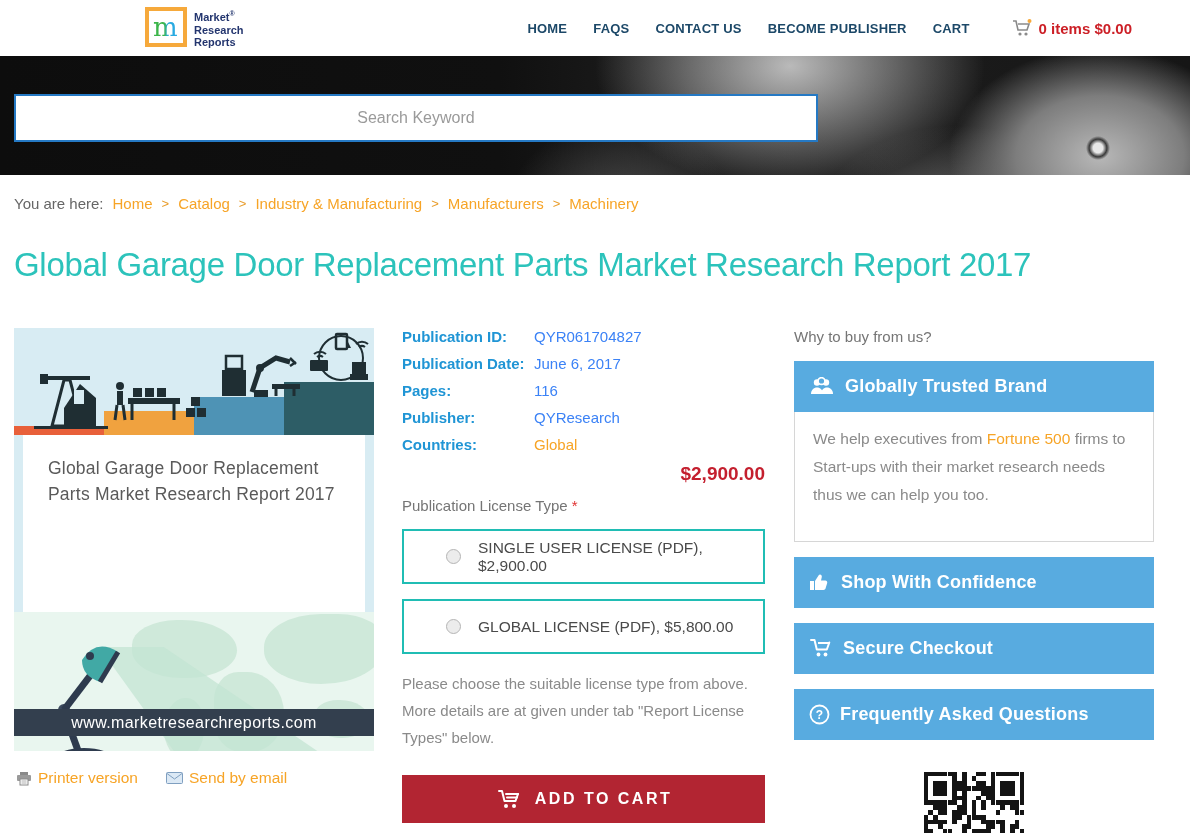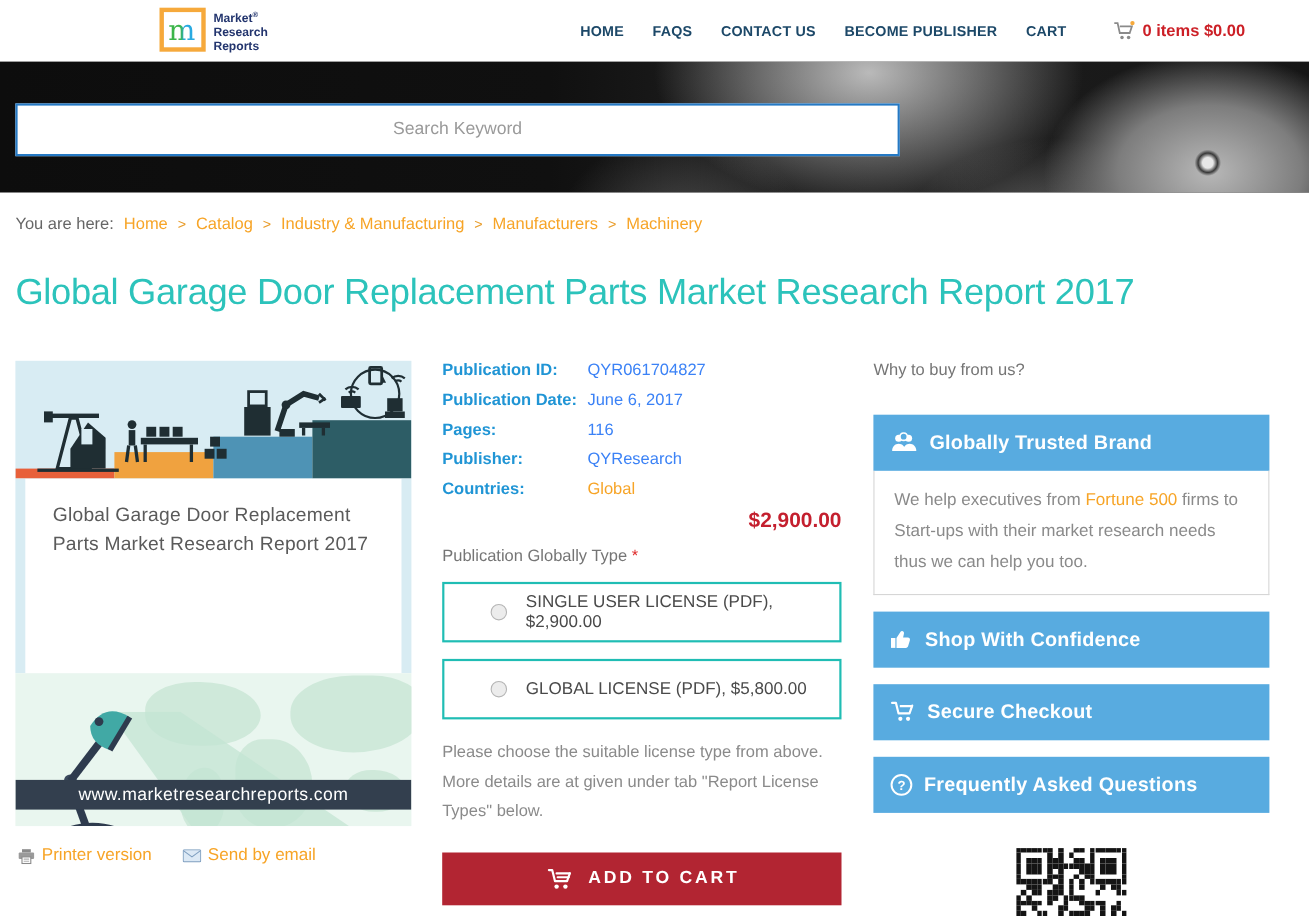--- a/index.html
+++ b/index.html
@@ -99,23 +99,23 @@
               color:#fff; font-weight:bold; font-size:16px; letter-spacing:2.5px;
               display:flex; align-items:center; justify-content:center; gap:12px;
               cursor:pointer; font-family:"Liberation Sans",sans-serif; }
 
   
   .right-col { width:360px; margin-left:29px; }
   .why-heading { font-size:15px; color:#757575; }
   .blue-box { margin-top:15px; height:51px; background:#58abe0; color:#fff;
               display:flex; align-items:center; padding-left:15px; gap:10px;
               cursor:pointer; }
-  .blue-box.first { margin-top:32px; }
+  .blue-box.first { margin-top:16px; }
   .blue-box .bb-title { font-size:18px; font-weight:bold; letter-spacing:.2px; }
-  .trusted-body { border:1px solid #d6d6d6; border-top:none; padding:13px 18px 15px 18px;
+  .trusted-body { border:1px solid #d6d6d6; border-top:none; padding:13px 18px 32px 18px;
                   font-size:15.5px; color:#8a8a8a; line-height:1.8; }
   .hl-orange { color:#f7a426; }
   .qr { position:relative; width:101px; height:101px; margin:32px auto 0 auto;
         background:#fff; }
   .qr i { position:absolute; width:4.8px; height:4.8px; background:#141414; }
 
   .icon { display:inline-flex; flex:none; }
 </style>
 </head>
 <body>
@@ -298,21 +298,21 @@
       <span class="detail-label">Publisher:</span>
       <span class="detail-value">QYResearch</span>
     </div>
     <div class="detail-row">
       <span class="detail-label">Countries:</span>
       <span class="detail-value link">Global</span>
     </div>
     <div class="price">$2,900.00</div>
 
     <div class="license-label">
-      <span>Publication Globally Type</span> <span class="req">*</span>
+      <span>Publication License Type</span> <span class="req">*</span>
     </div>
 
     <div class="license-opt">
       <span class="radio"></span>
       <span>SINGLE USER LICENSE (PDF), $2,900.00</span>
     </div>
     <div class="license-opt">
       <span class="radio"></span>
       <span>GLOBAL LICENSE (PDF), $5,800.00</span>
     </div>

